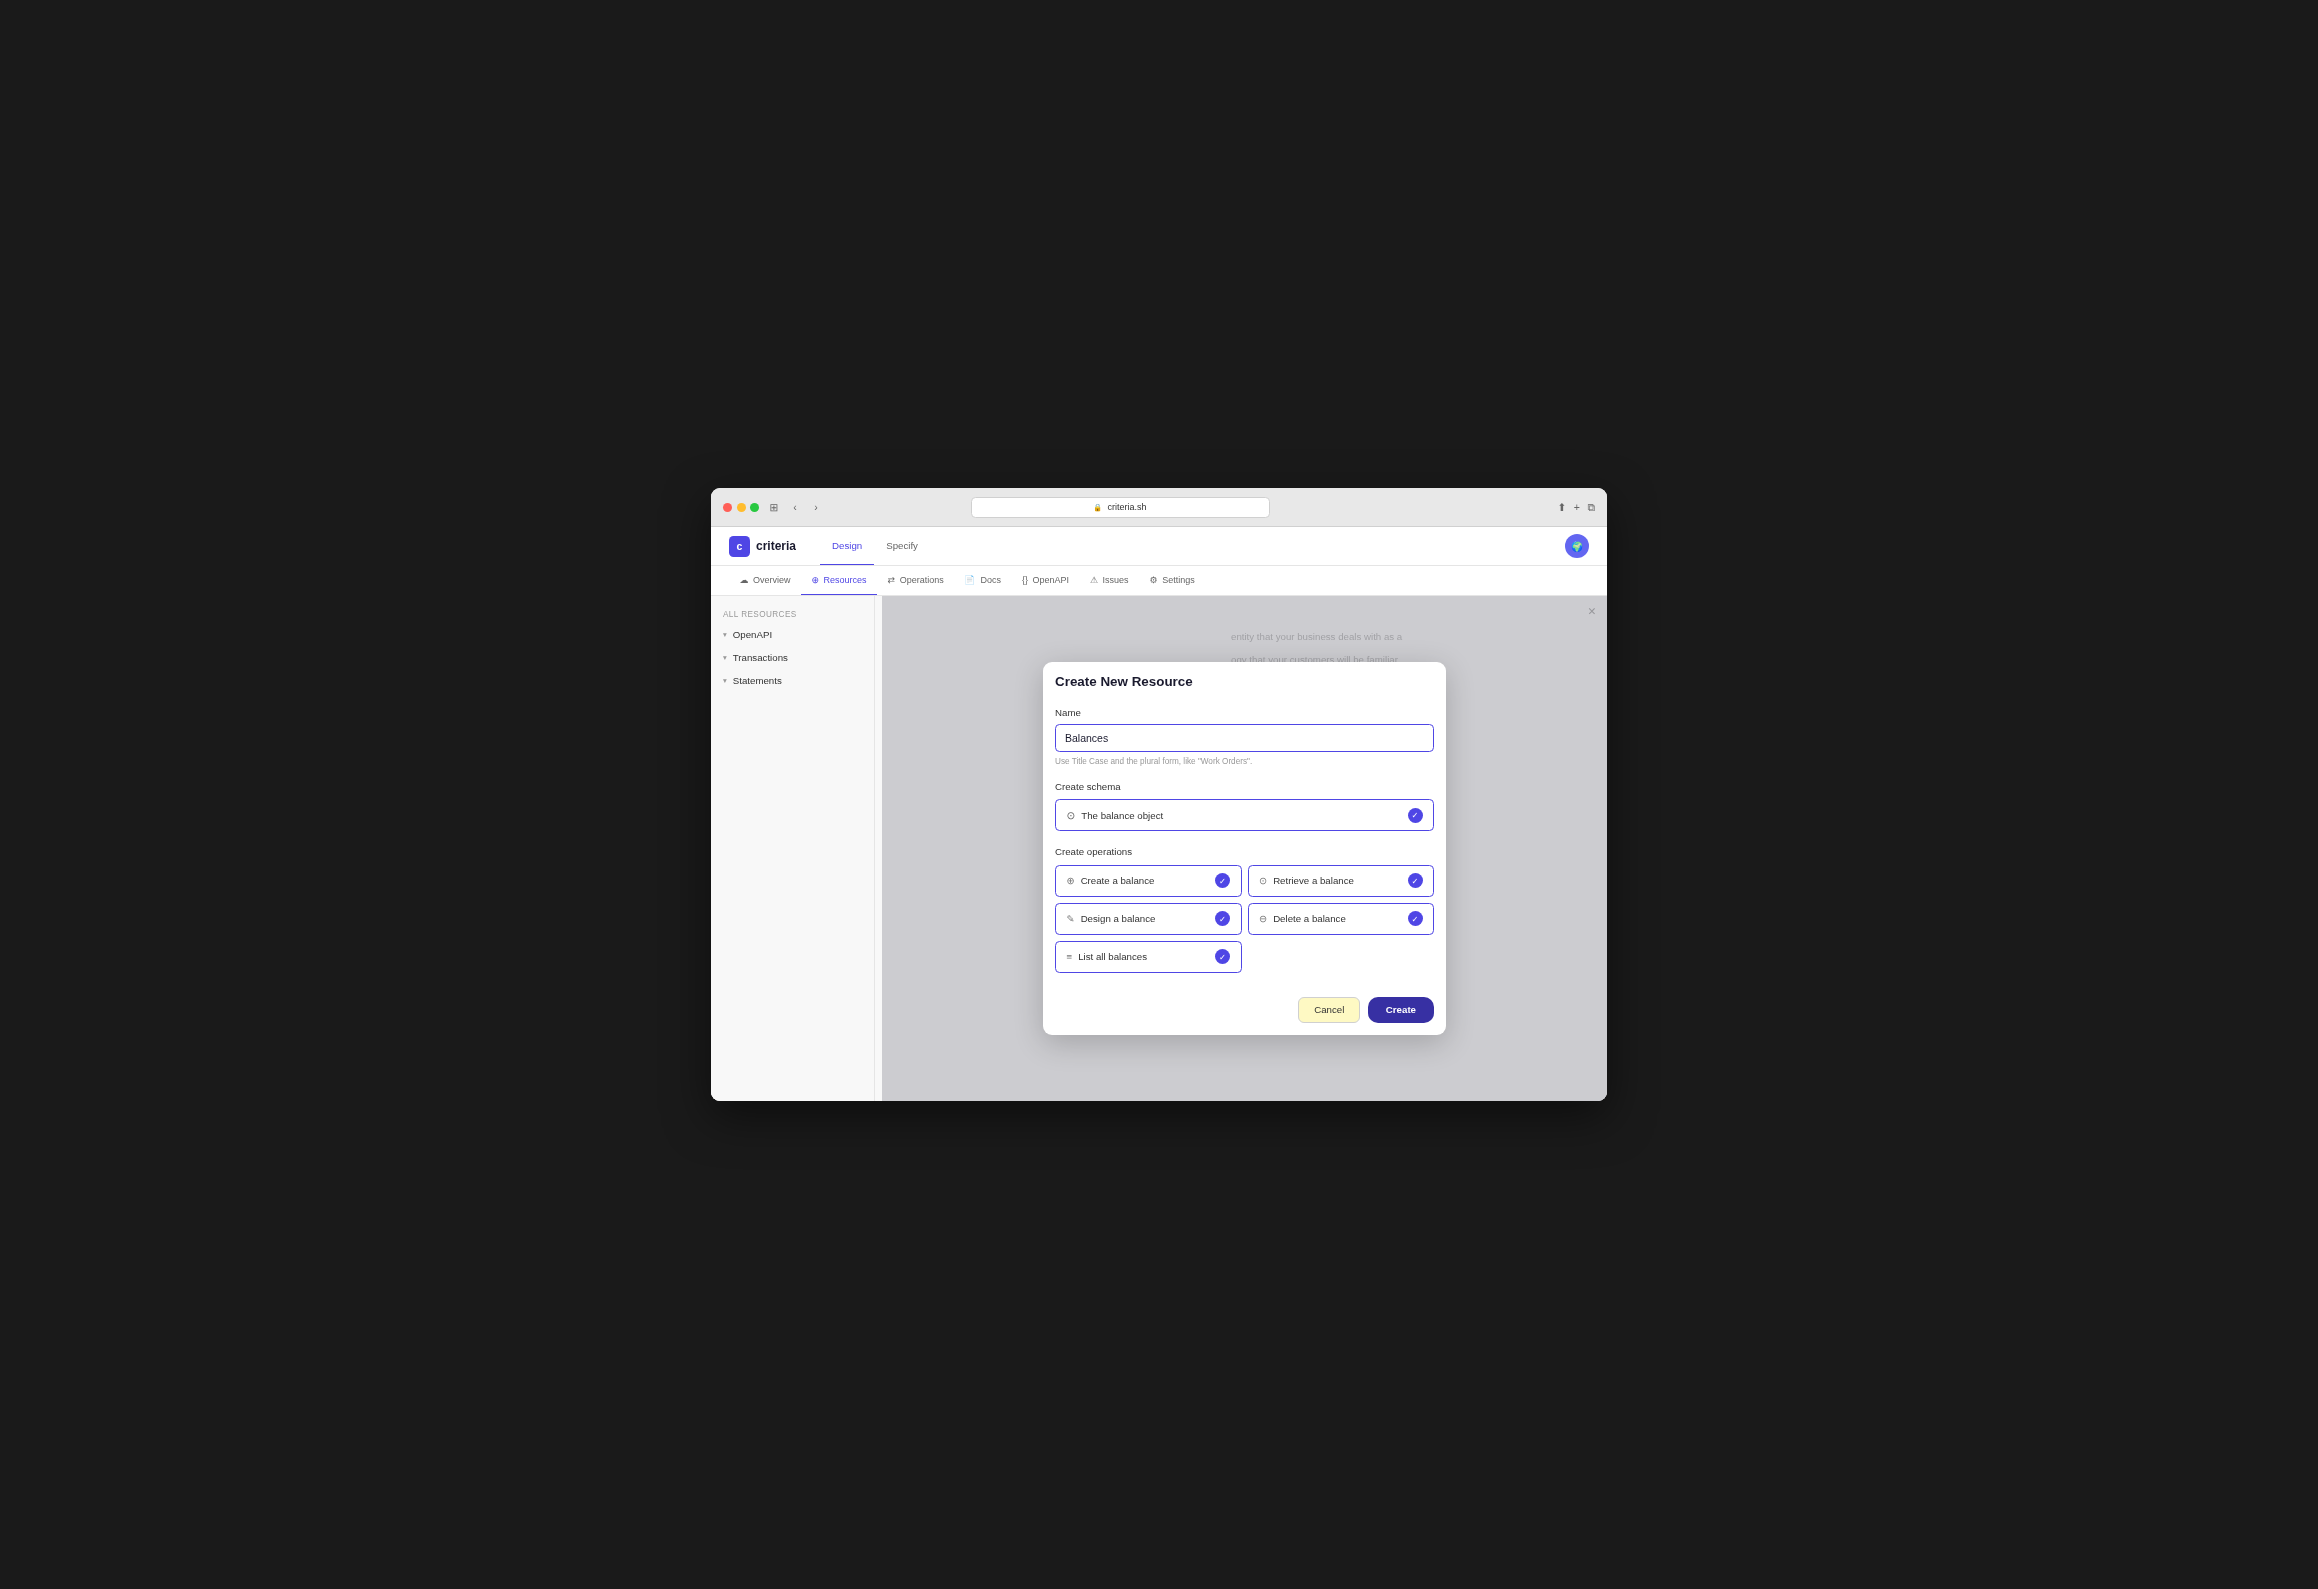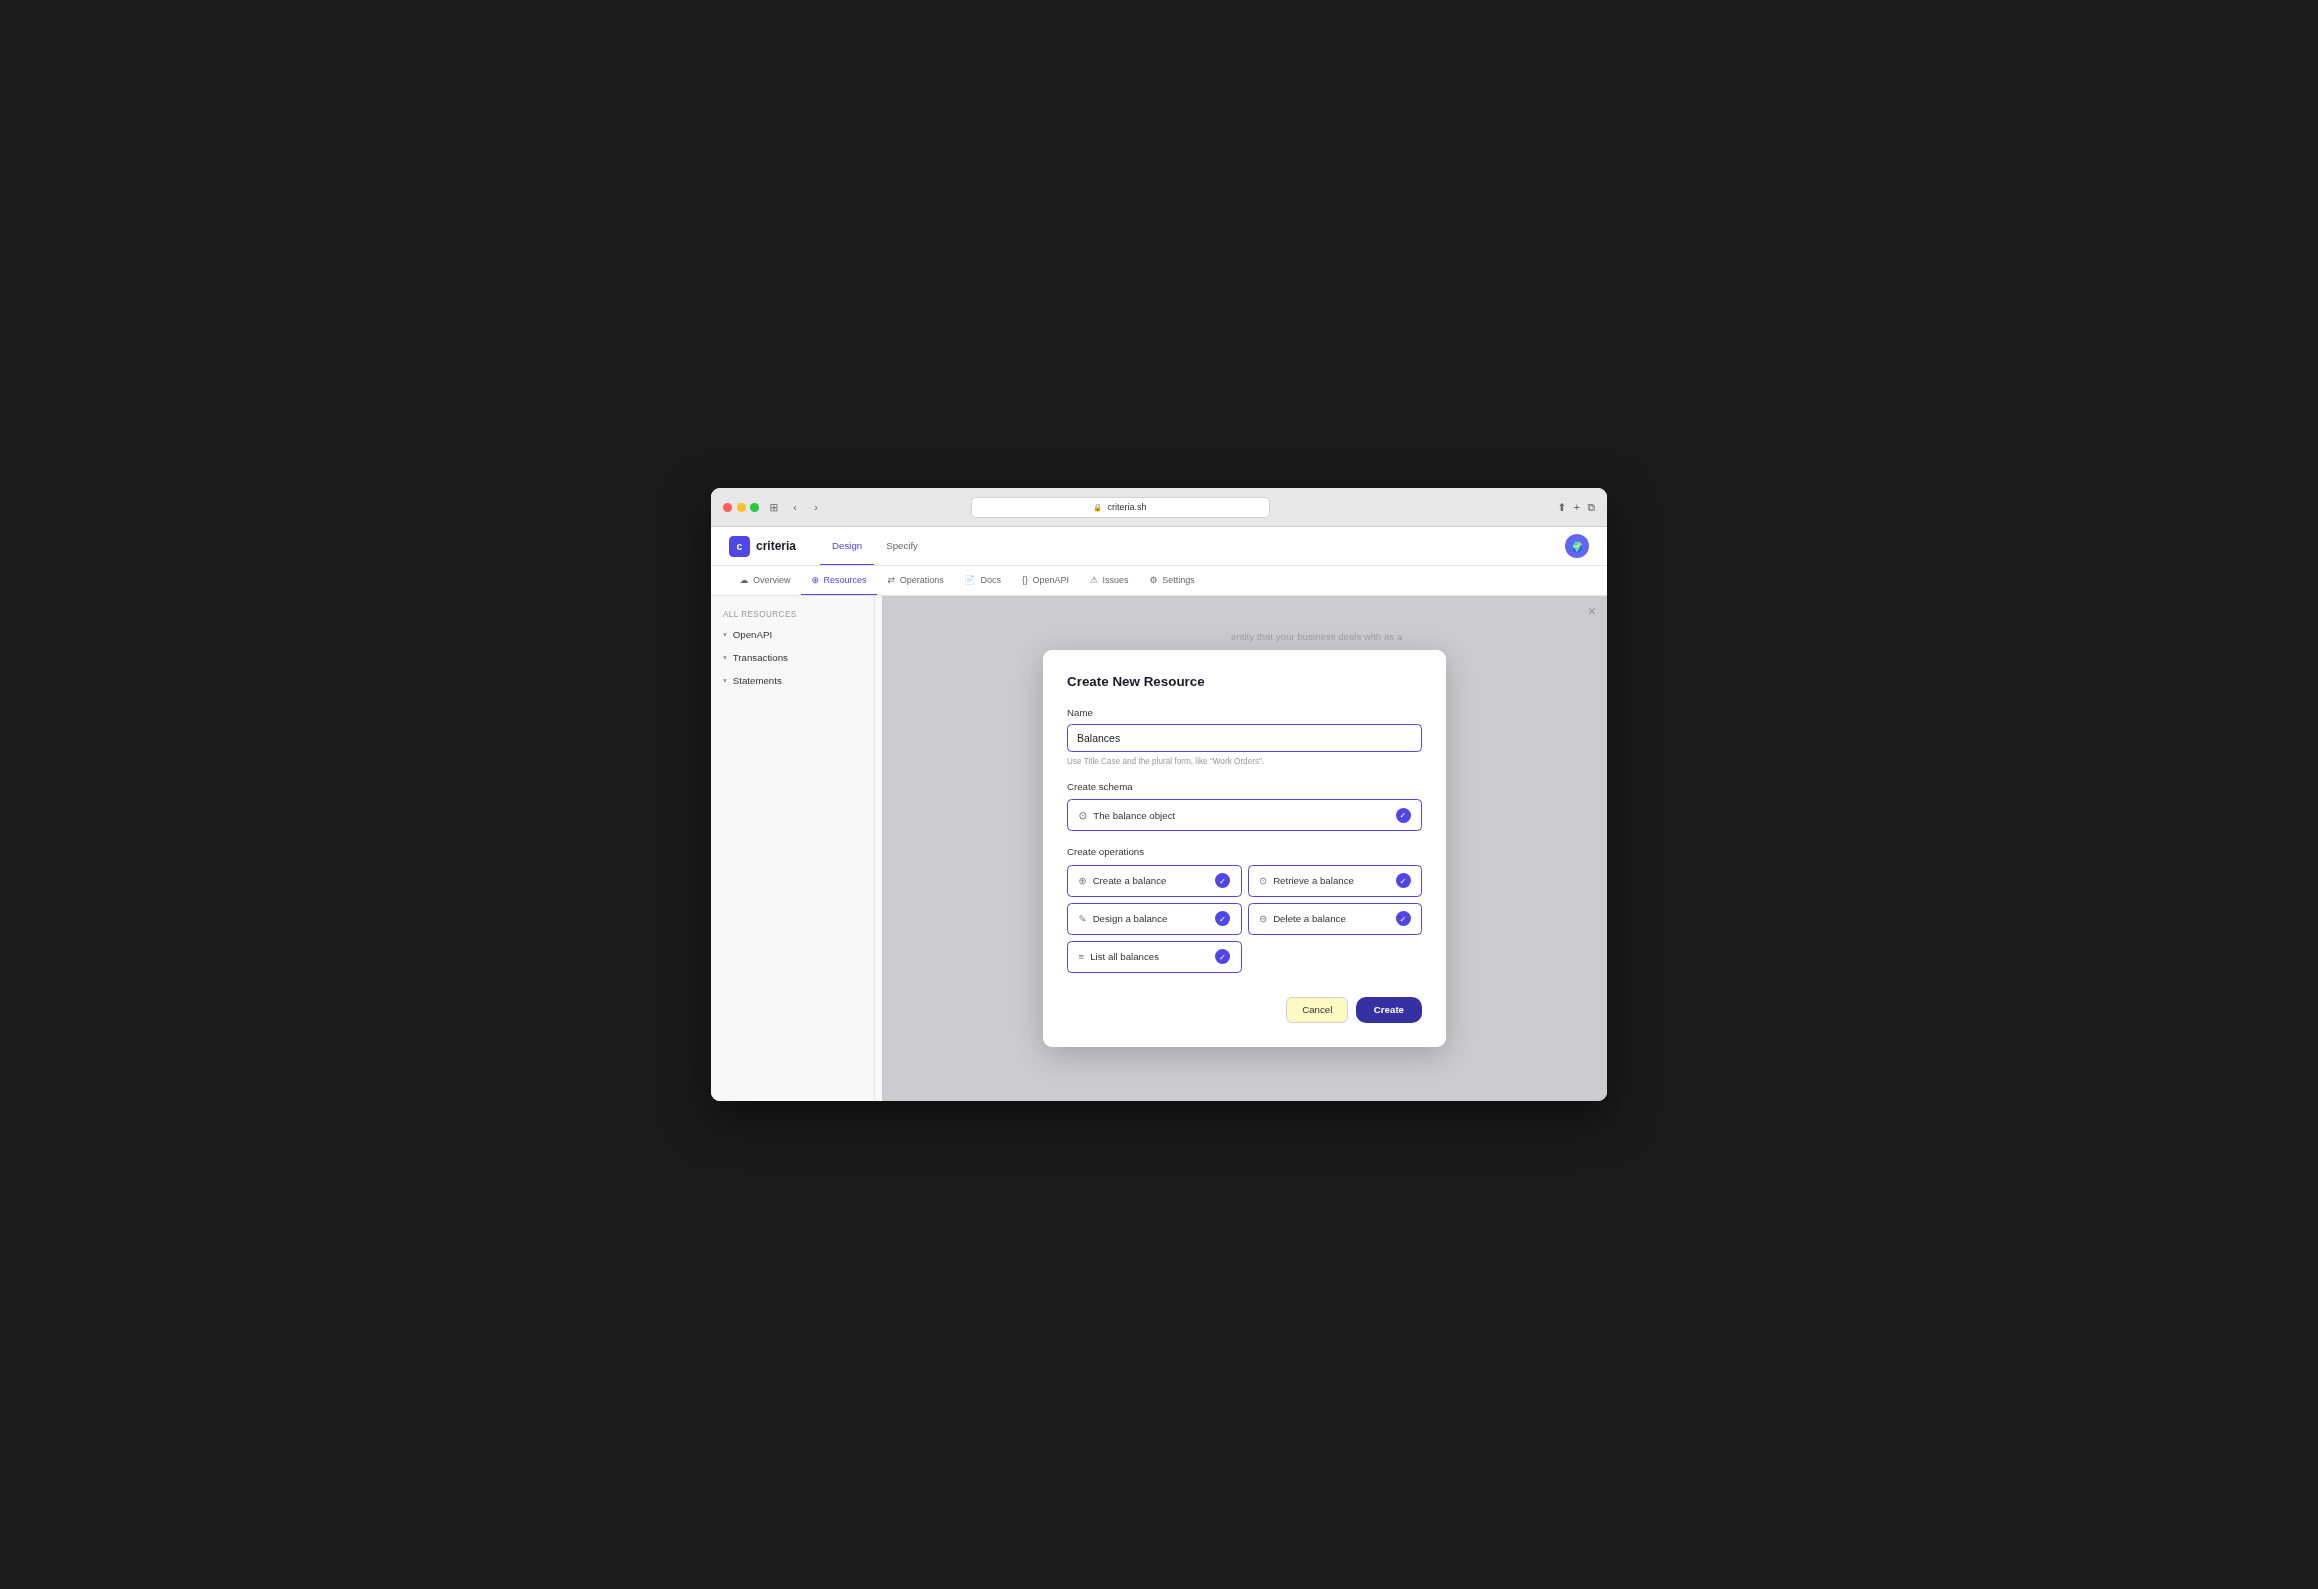--- a/index.html
+++ b/index.html
@@ -289,21 +289,21 @@
       background: rgba(150, 150, 160, 0.45);
       display: flex;
       align-items: center;
       justify-content: center;
       z-index: 100;
     }
     
     .modal {
       background: white;
       border-radius: 9px;
-      padding: 24px;
+      padding: 12px;
       width: 403px;
       box-shadow: 0 7.5px 30px rgba(0,0,0,0.2);
     }
     .modal-title {
       font-size: 13.4px;
       font-weight: 600;
       color: #1a1a2e;
       margin-bottom: 18px;
     }
     .form-label {

